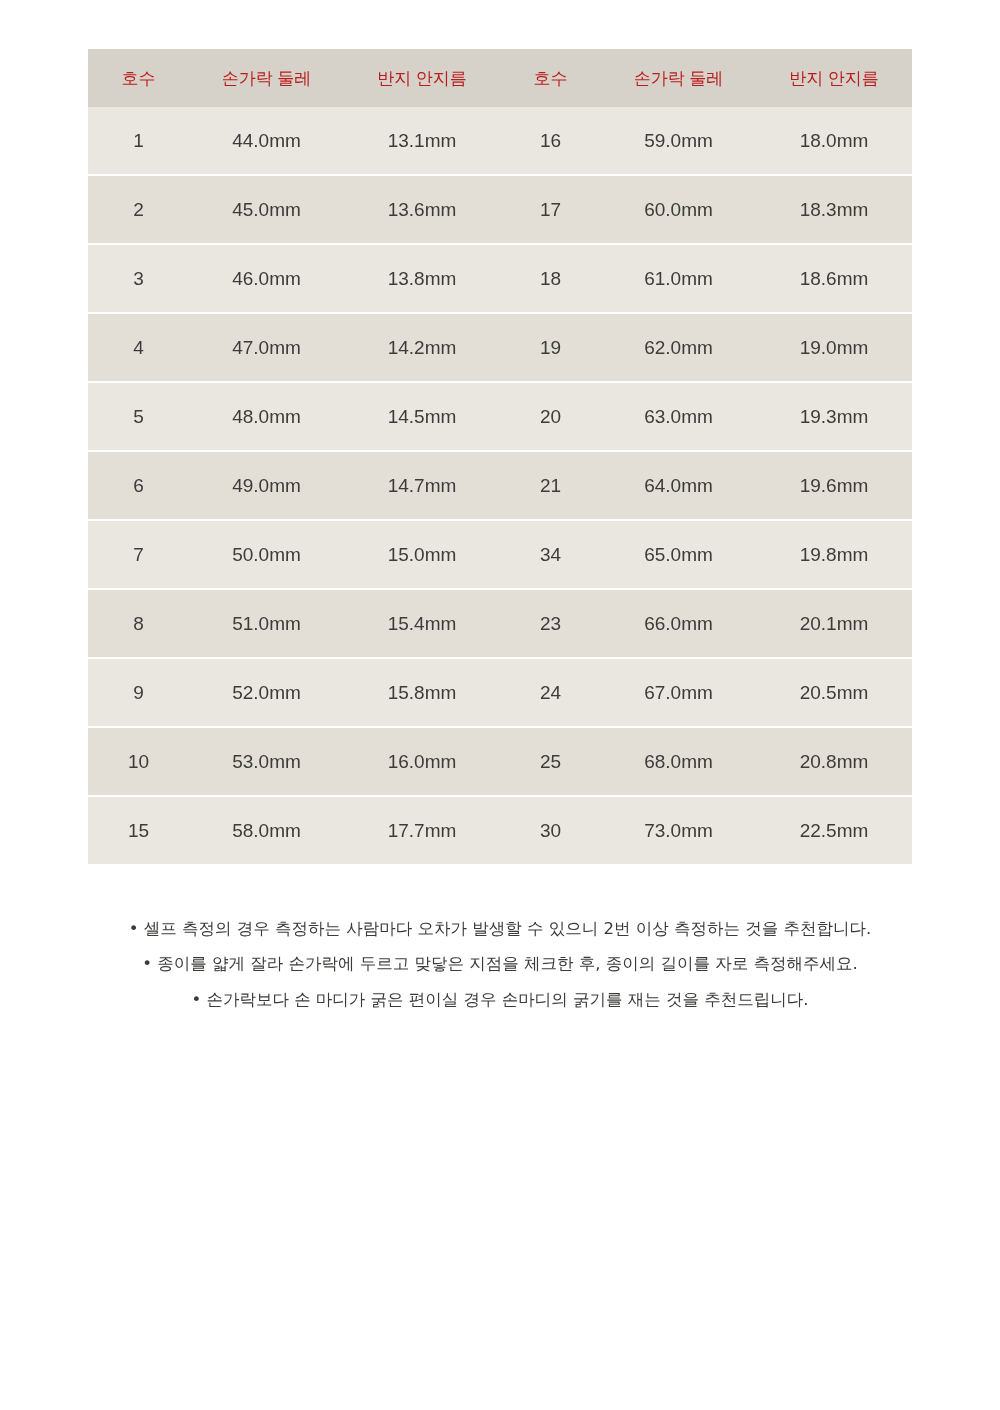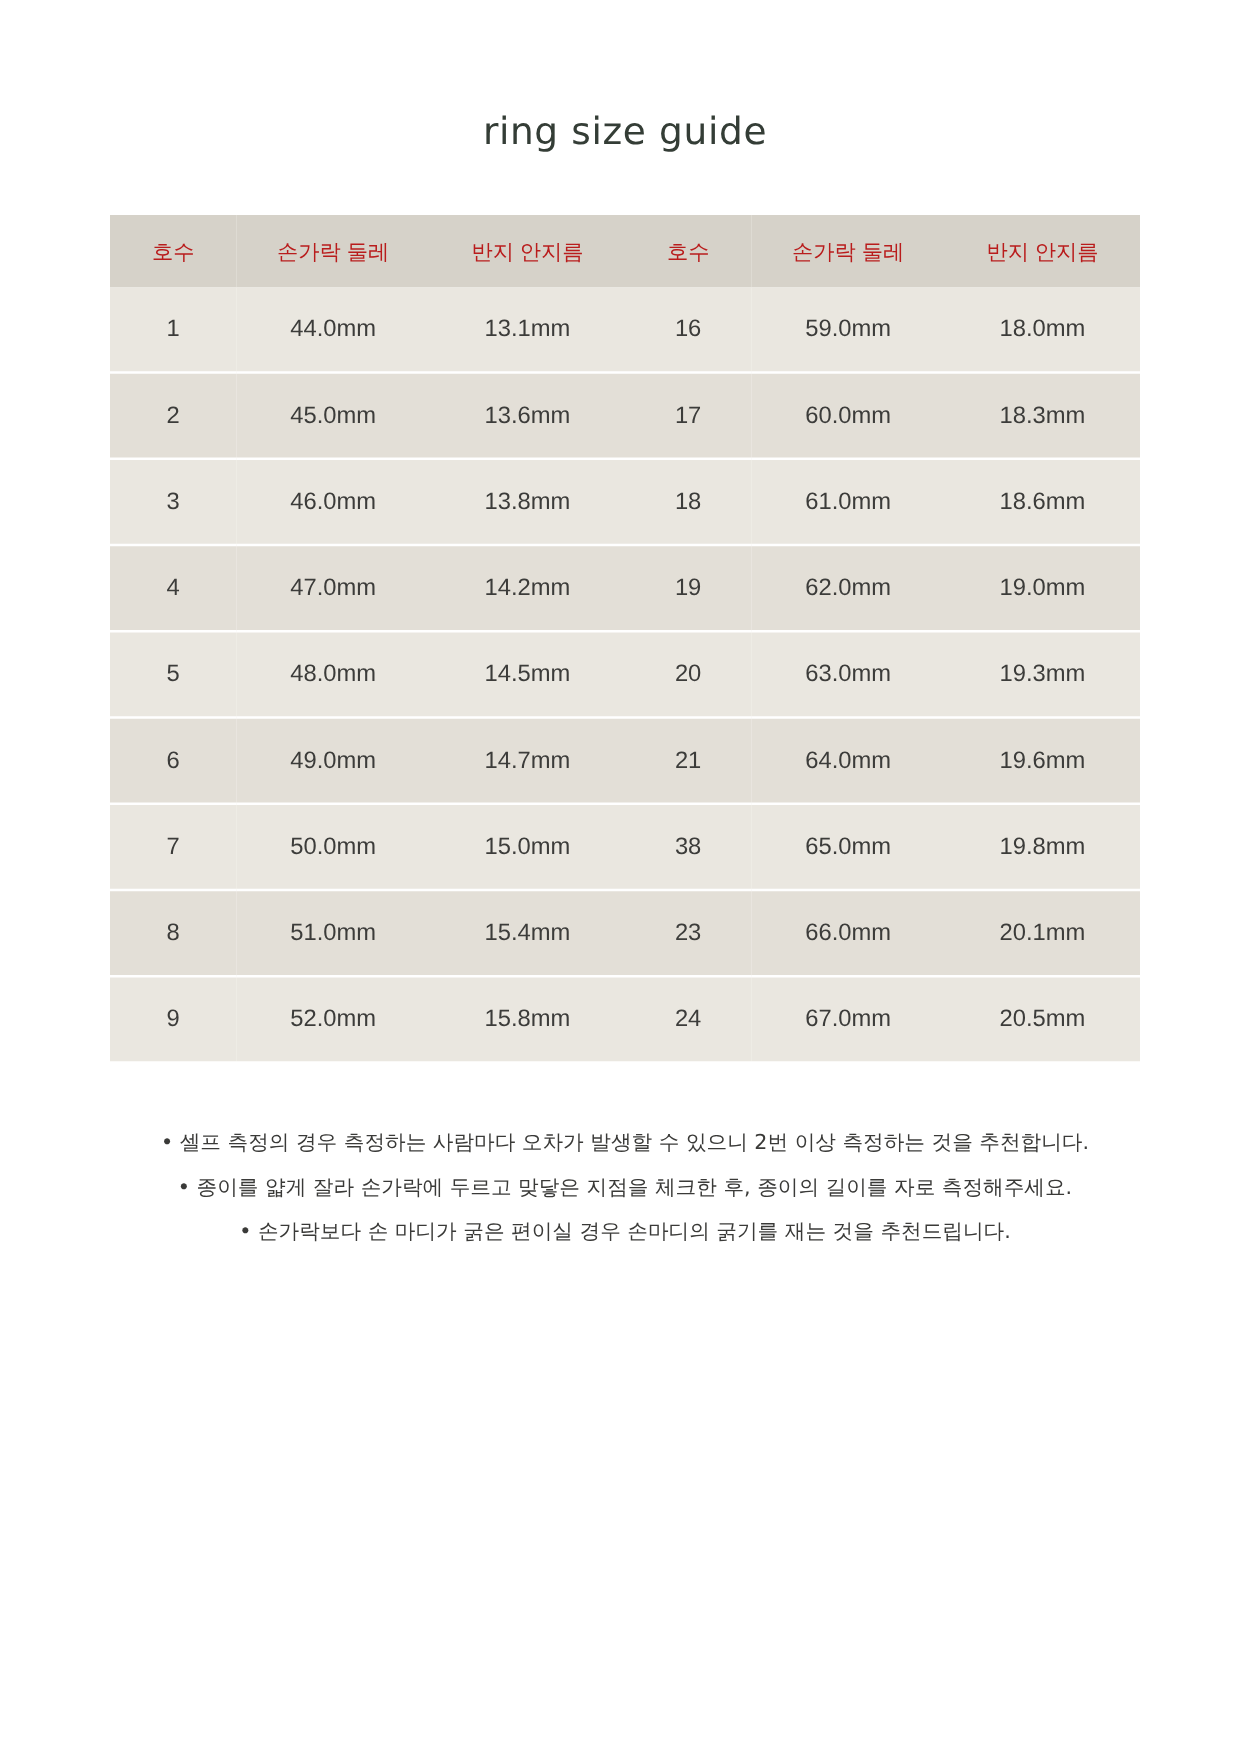--- a/index.html
+++ b/index.html
@@ -79,21 +79,20 @@
   }
   .notes div {
     white-space: nowrap;
   }
 </style>
 </head>
 <body>
 
 <div class="page">
 
-  <h1 class="title">ring size guide</h1>
 
   <div class="table-wrap">
     <table class="size-table">
       <colgroup>
         <col class="c-no">
           <col class="c-circ">
           <col class="c-diam">
         <col class="c-no">
           <col class="c-circ">
           <col class="c-diam">
@@ -154,40 +153,56 @@
             <td>49.0mm</td>
             <td>14.7mm</td>
             <td>21</td>
             <td>64.0mm</td>
             <td>19.6mm</td>
           </tr>
           <tr>
             <td>7</td>
             <td>50.0mm</td>
             <td>15.0mm</td>
-            <td>38</td>
+            <td>34</td>
             <td>65.0mm</td>
             <td>19.8mm</td>
           </tr>
           <tr class="alt">
             <td>8</td>
             <td>51.0mm</td>
             <td>15.4mm</td>
             <td>23</td>
             <td>66.0mm</td>
             <td>20.1mm</td>
           </tr>
           <tr>
             <td>9</td>
             <td>52.0mm</td>
             <td>15.8mm</td>
             <td>24</td>
             <td>67.0mm</td>
             <td>20.5mm</td>
           </tr>
+          <tr class="alt">
+            <td>10</td>
+            <td>53.0mm</td>
+            <td>16.0mm</td>
+            <td>25</td>
+            <td>68.0mm</td>
+            <td>20.8mm</td>
+          </tr>
+          <tr>
+            <td>15</td>
+            <td>58.0mm</td>
+            <td>17.7mm</td>
+            <td>30</td>
+            <td>73.0mm</td>
+            <td>22.5mm</td>
+          </tr>
         </tbody>
     </table>
   </div>
 
   <div class="notes">
     <div>• 셀프 측정의 경우 측정하는 사람마다 오차가 발생할 수 있으니 2번 이상 측정하는 것을 추천합니다.</div>
     <div>• 종이를 얇게 잘라 손가락에 두르고 맞닿은 지점을 체크한 후, 종이의 길이를 자로 측정해주세요.</div>
     <div>• 손가락보다 손 마디가 굵은 편이실 경우 손마디의 굵기를 재는 것을 추천드립니다.</div>
   </div>
 

